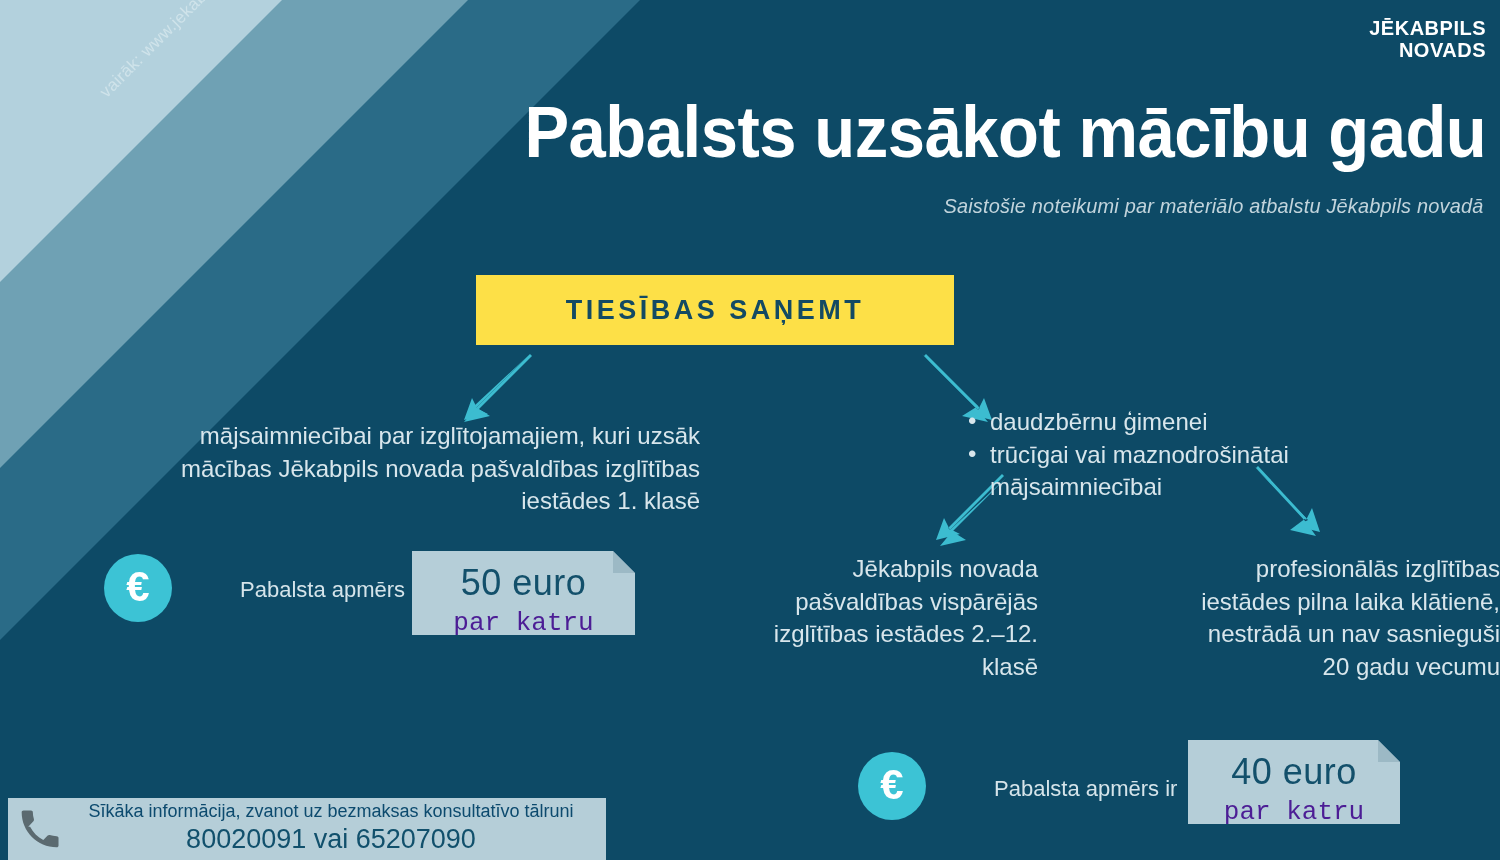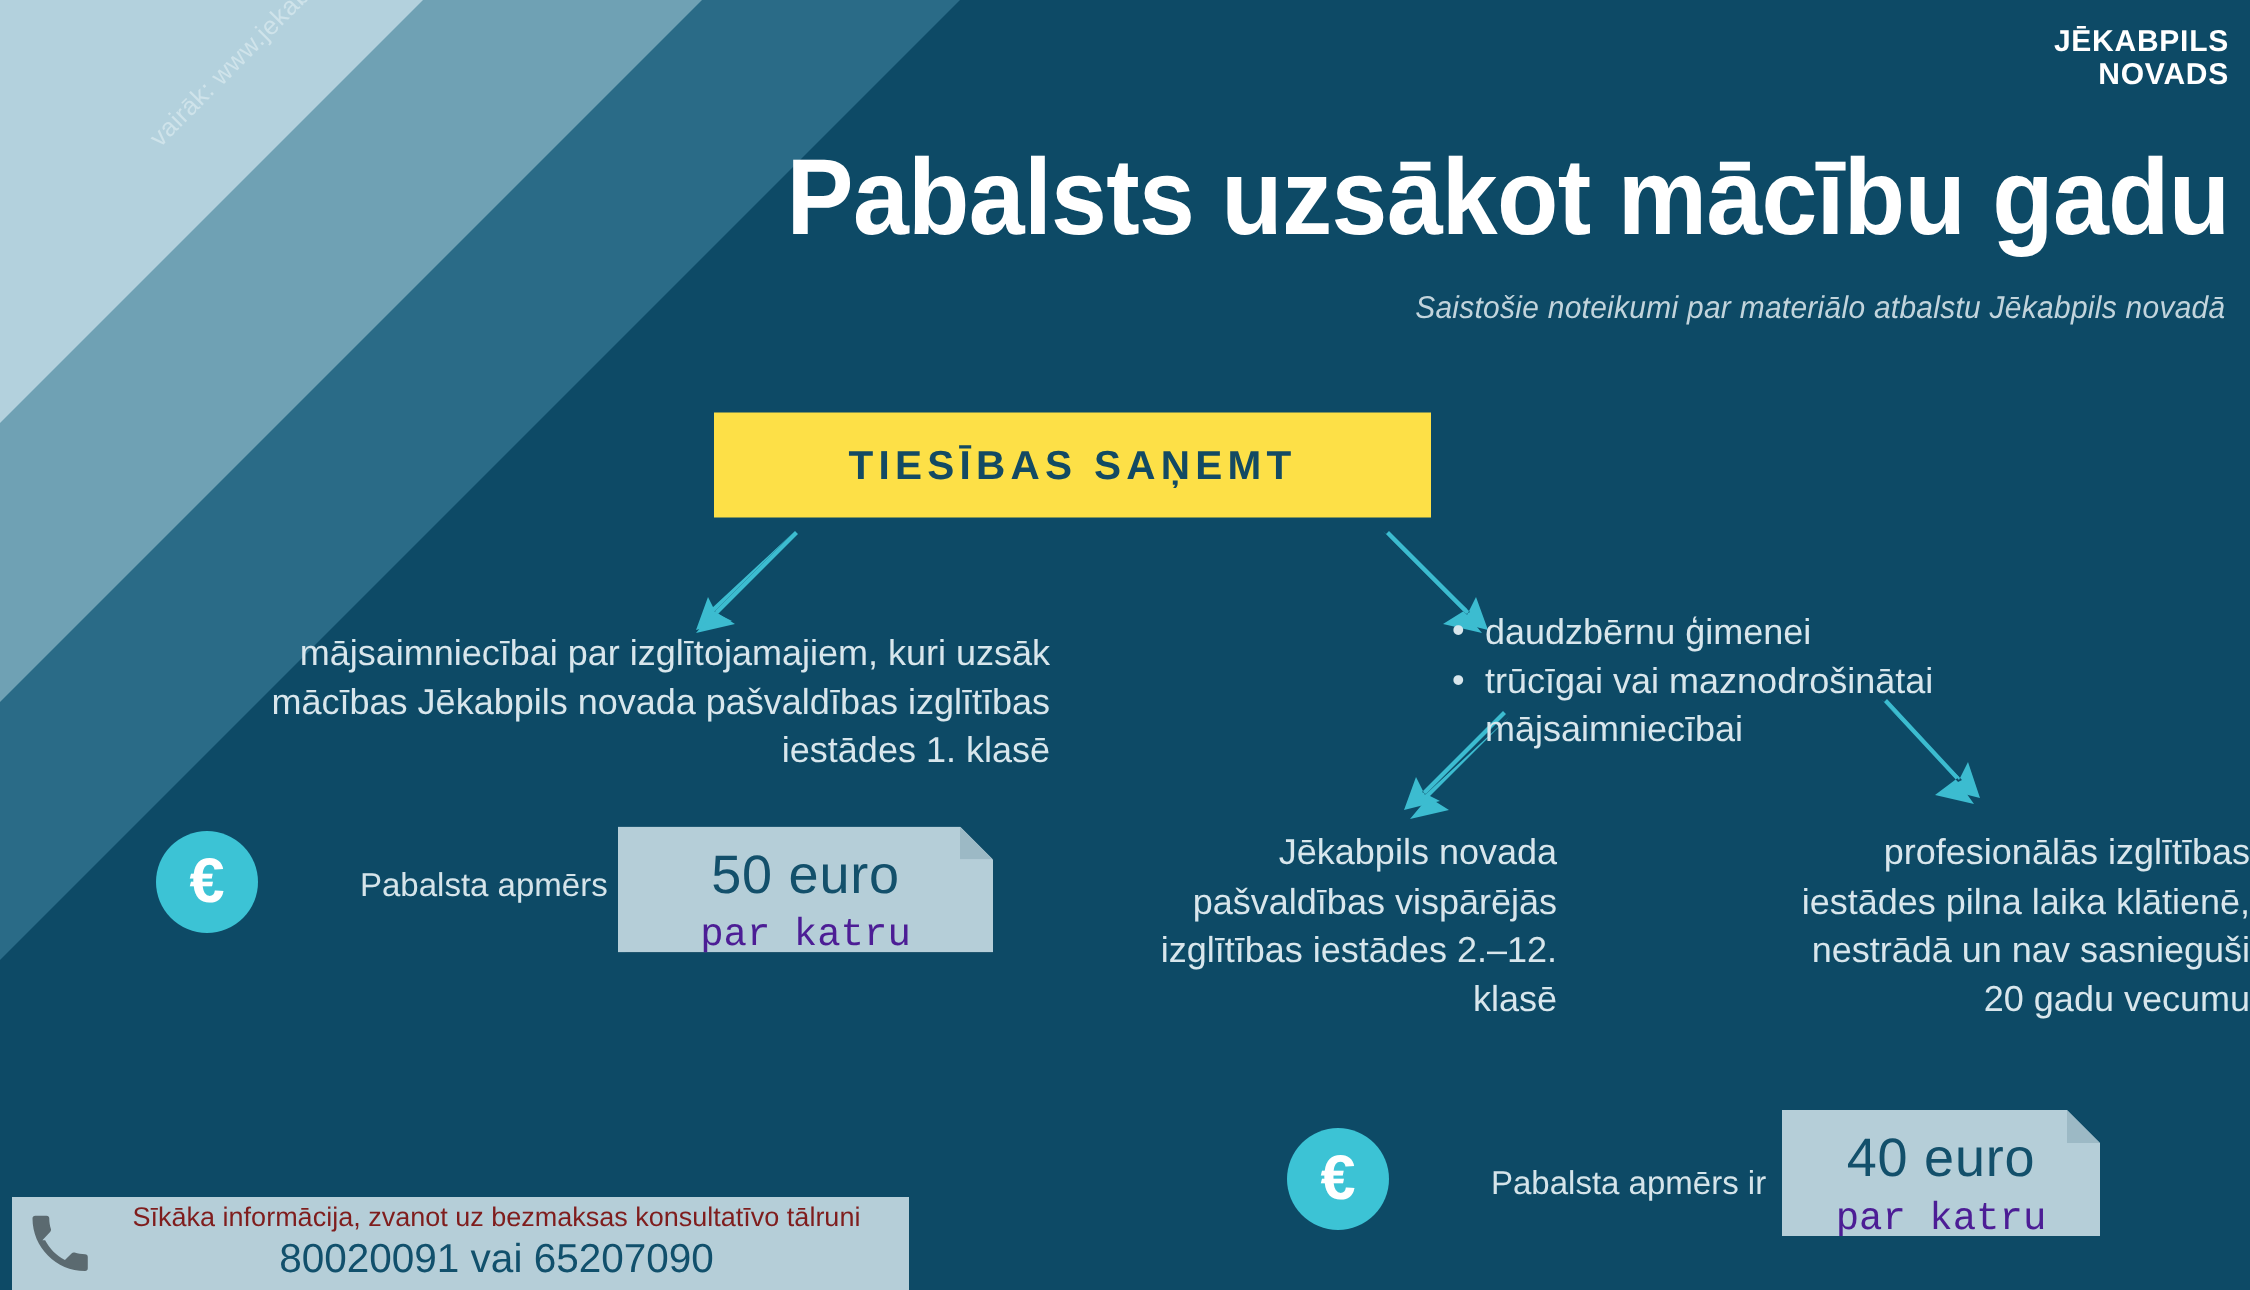--- a/index.html
+++ b/index.html
@@ -186,21 +186,21 @@
     padding-top: 14px;
     letter-spacing: 0.5px;
   }
   .card .small {
     color: #4c1d95;
     font-size: 26px;
     line-height: 1;
     padding-top: 9px;
     font-family: Liberation Mono, monospace;
   }
-  .card-1 { left: 412px; top: 551px; width: 250px; height: 84px; }
+  .card-1 { left: 412px; top: 551px; width: 223px; height: 84px; }
   .card-2 { left: 1188px; top: 740px; width: 212px; height: 84px; }
 
   
   .phone-bar {
     position: absolute;
     left: 8px;
     bottom: 0;
     width: 598px;
     height: 62px;
     background: #b5ced8;
@@ -210,21 +210,21 @@
   .phone-icon {
     width: 52px;
     height: 52px;
     margin-left: 6px;
     flex: 0 0 auto;
     display: flex;
     align-items: center;
     justify-content: center;
   }
   .phone-text { flex: 1; text-align: center; padding-right: 10px; }
-  .phone-text .line1 { color: #7f1d1d; font-size: 18px; line-height: 1.2; }
+  .phone-text .line1 { color: #0c4a6e; font-size: 18px; line-height: 1.2; }
   .phone-text .line2 { color: #11506c; font-size: 27px; line-height: 1.25; }
 
   
   .arrow { position: absolute; pointer-events: none; }
 </style>
 </head>
 <body>
 
 <div id="poster">
 

